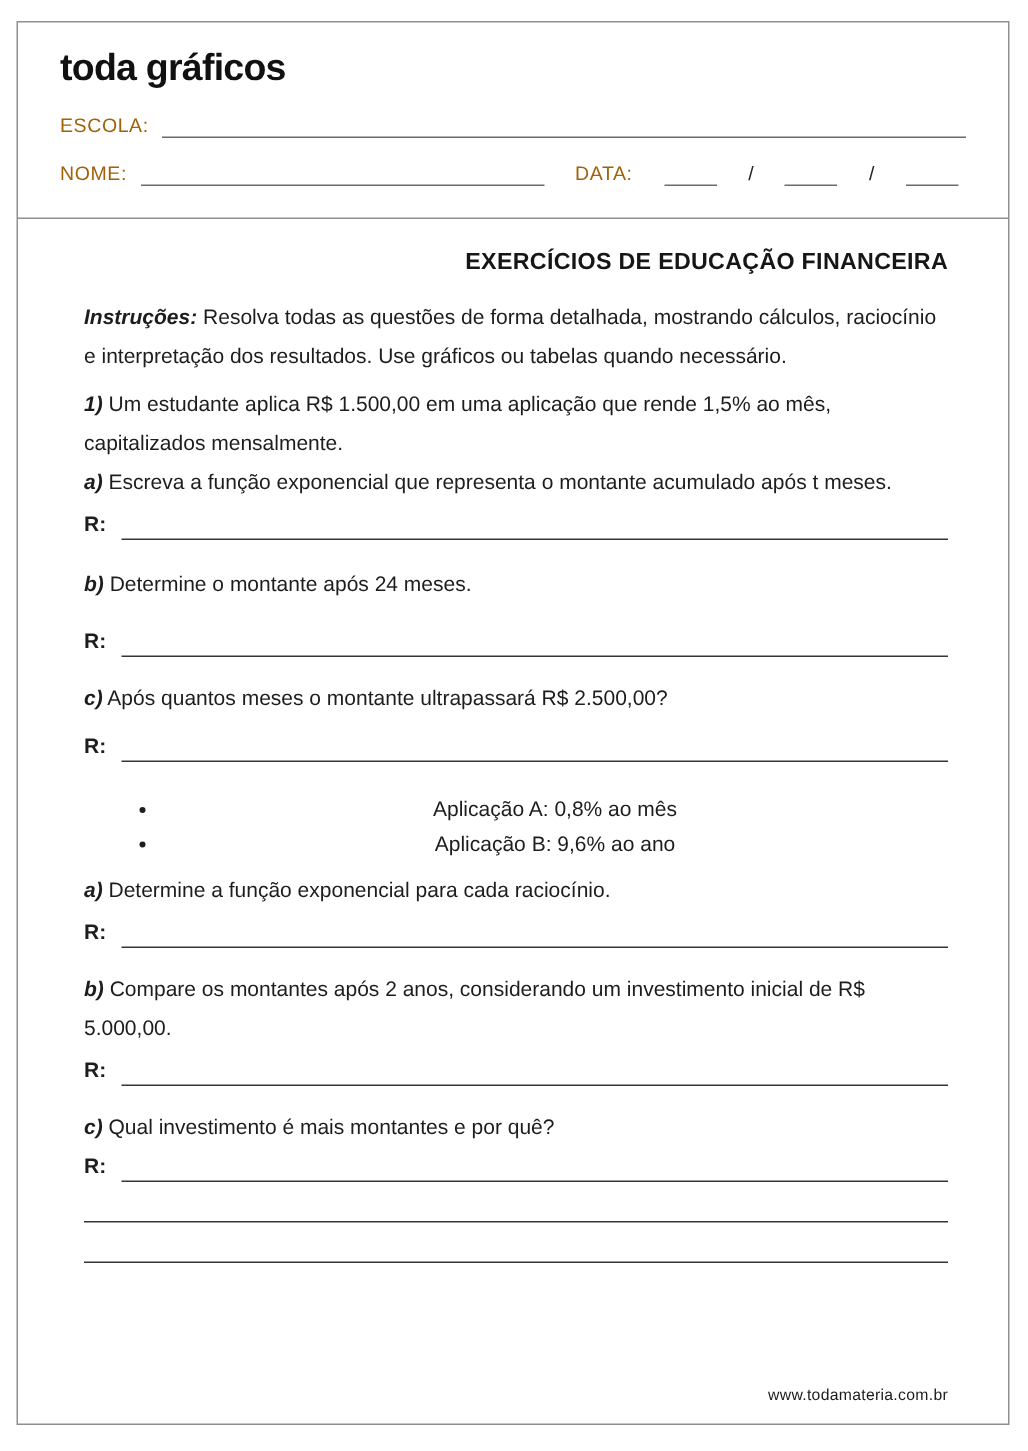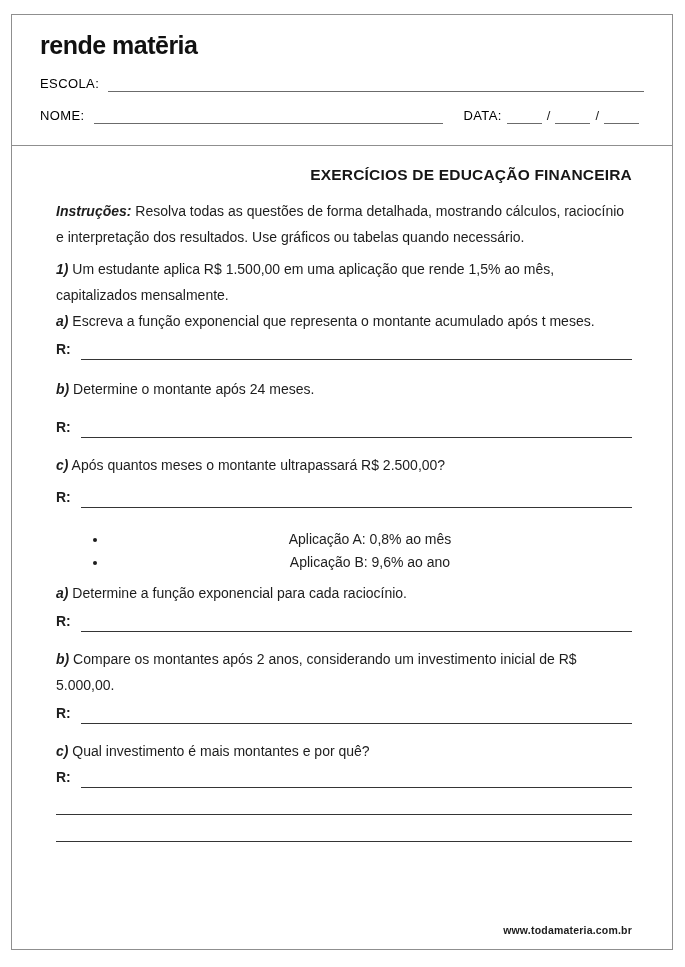--- a/index.html
+++ b/index.html
@@ -34,31 +34,31 @@
   }
   .field-row {
     display: flex;
     align-items: flex-end;
     margin-top: 15px;
   }
   .field-label {
     font-size: 13px;
     letter-spacing: 0.4px;
     line-height: 17px;
-    color: #000000;
+    color: #a16207;
     white-space: nowrap;
   }
   .fill-line {
     flex: 1;
     border-bottom: 1px solid #6b6b6b;
     height: 4px;
     margin-left: 9px;
   }
   .name-row .fill-line { margin-right: 20px; }
-  .date-group { display: flex; align-items: flex-end; }
+  .date-group { display: flex; align-items: flex-end; gap: 16px; }
   .date-blank {
     width: 35px;
     border-bottom: 1px solid #6b6b6b;
     height: 4px;
     margin: 0 5px;
   }
   .date-sep { font-size: 13px; line-height: 16px; color: #222222; }
   
   .content {
     flex: 1 1 auto;
@@ -112,33 +112,33 @@
   .gap14 { margin-bottom: 14px; }
   .gap18 { margin-bottom: 18px; }
   .blank-line {
     border-bottom: 1.5px solid #353535;
     height: 27px;
   }
   .footer {
     margin-top: auto;
     text-align: right;
     font-size: 10.5px;
-    font-weight: 700;
+    font-weight: 400;
     letter-spacing: 0.2px;
     color: #1b1b1b;
     padding-bottom: 13px;
   }
 </style>
 </head>
 <body>
 
 <div class="page">
 
   <header class="page-header">
-    <div class="brand">rende matēria</div>
+    <div class="brand">toda gráficos</div>
 
     <div class="field-row">
       <span class="field-label">ESCOLA:</span>
       <span class="fill-line"></span>
     </div>
 
     <div class="field-row name-row">
       <span class="field-label">NOME:</span>
       <span class="fill-line"></span>
       <span class="date-group">

